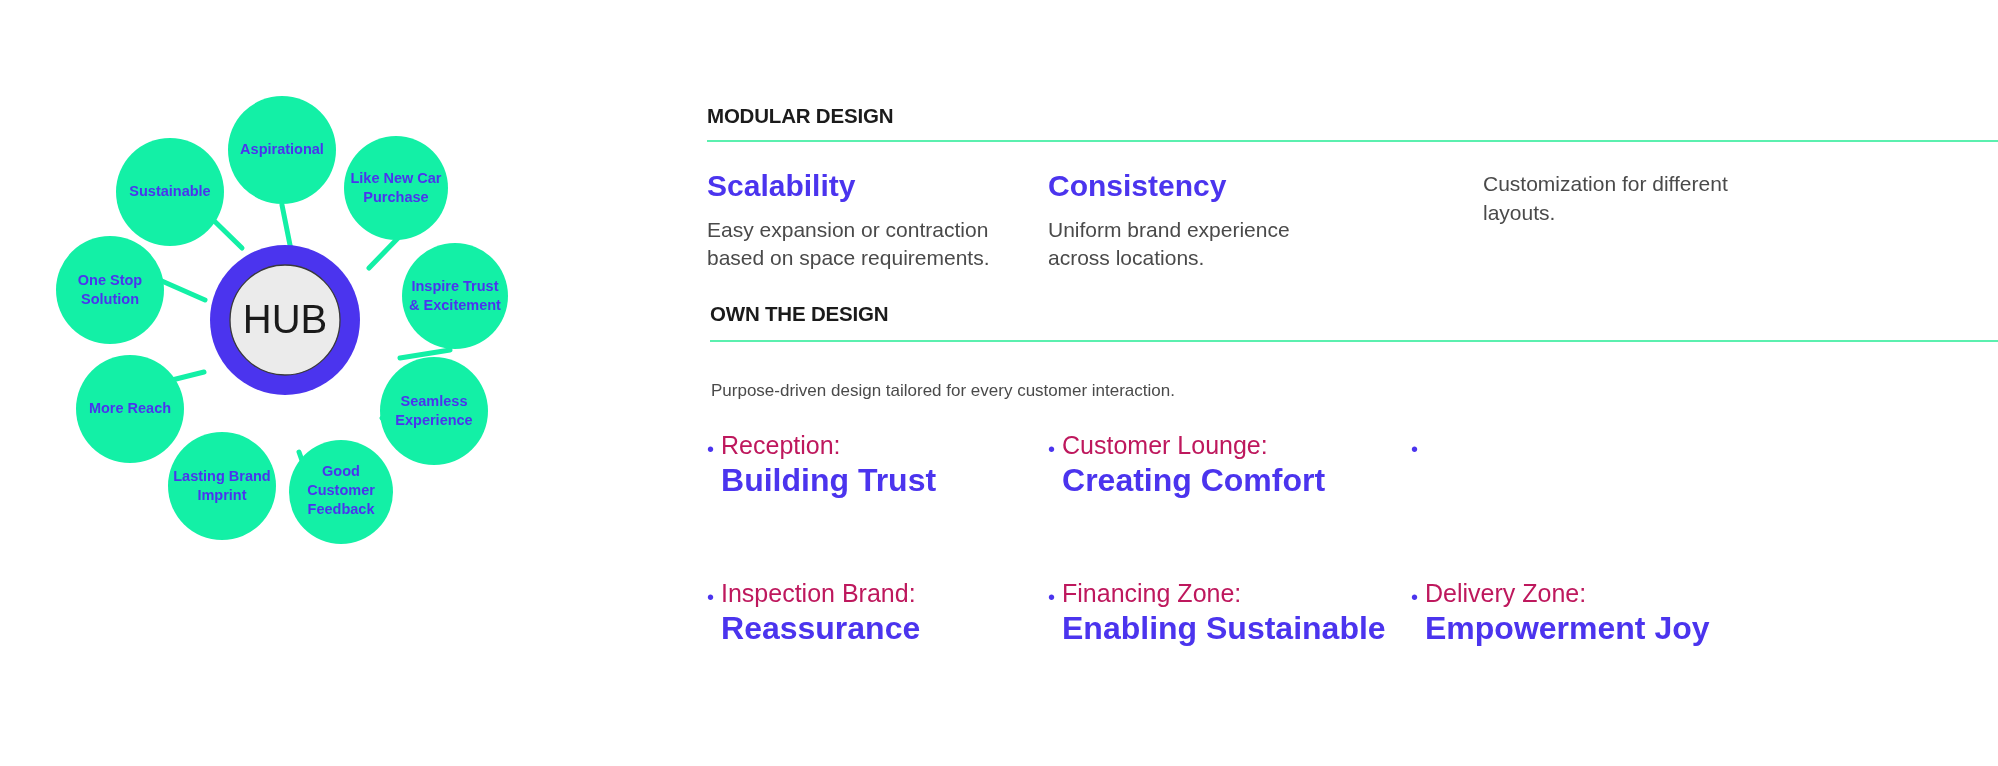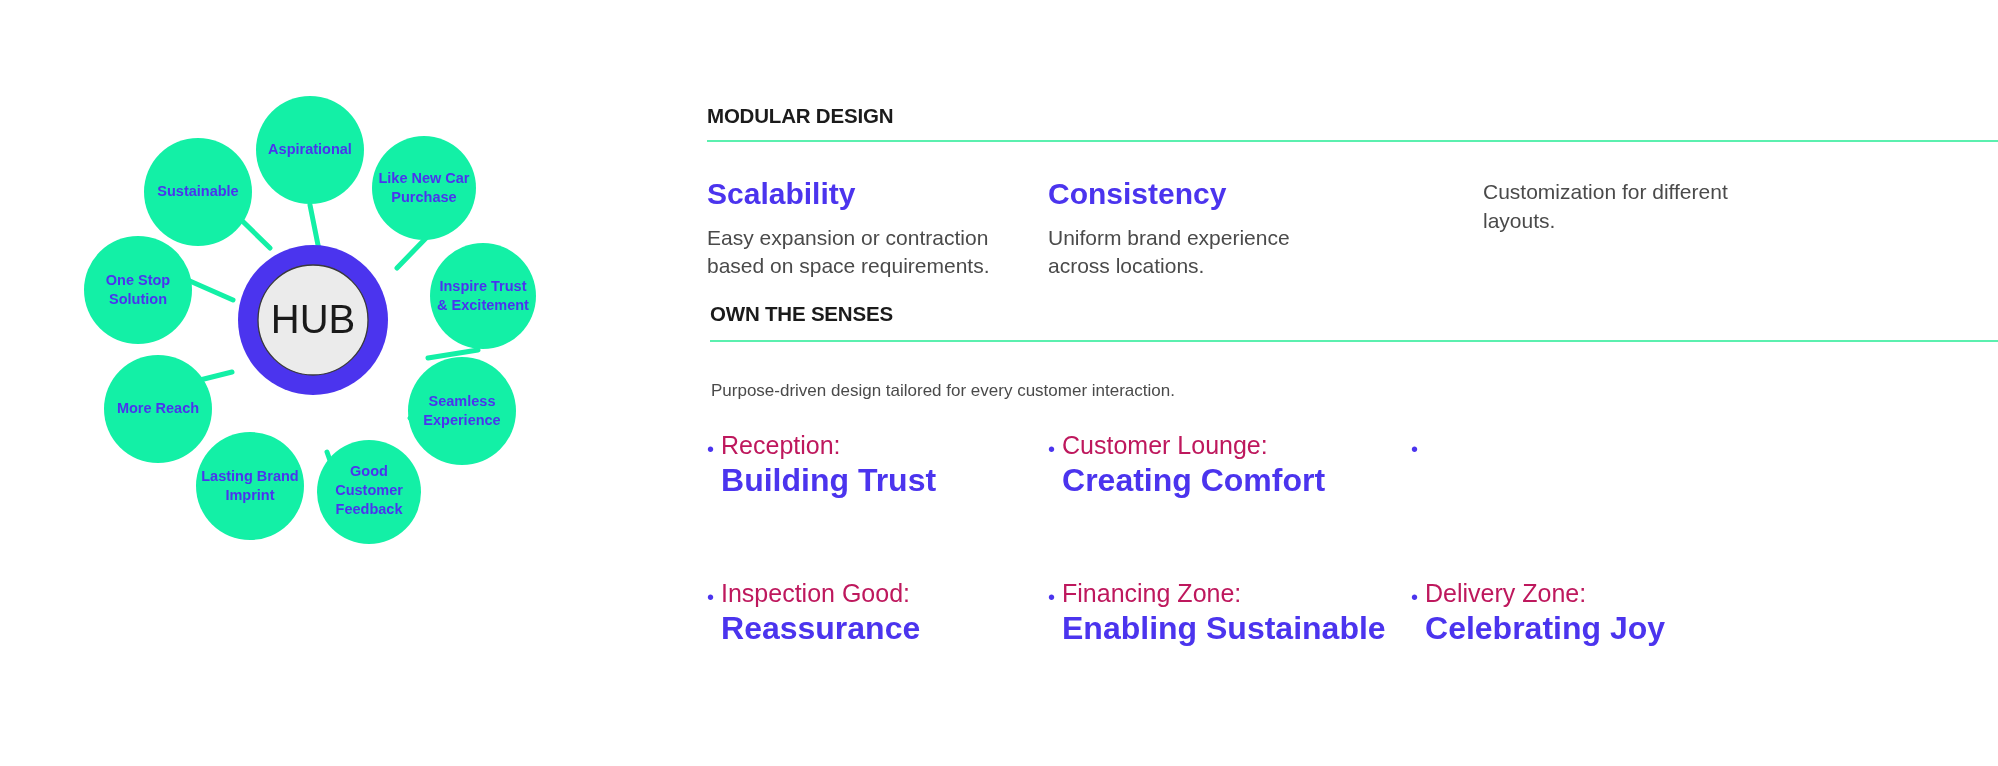--- a/index.html
+++ b/index.html
@@ -16,21 +16,20 @@
     -webkit-font-smoothing: antialiased;
   }
 
   
   #hub-diagram {
     position: absolute;
     left: 0;
     top: 0;
     width: 660px;
     height: 766px;
-    margin-left: 28px;
   }
   #hub-svg { display: block; }
 
   .node-label {
     font-family: "Liberation Sans", sans-serif;
     font-weight: bold;
     fill: #4B34EE;
     font-size: 14.5px;
     text-anchor: middle;
     dominant-baseline: middle;
@@ -68,21 +67,20 @@
     background: #5BF0AF;
   }
 
   .cols {
     position: absolute;
     display: flex;
     width: 100%;
   }
   .col {
     flex: 0 0 auto;
-    margin-top: 8px;
   }
   .col-title {
     font-family: "Liberation Sans", sans-serif;
     font-weight: bold;
     font-size: 30px;
     color: #4B34EE;
     line-height: 1.05;
     margin: 0 0 14px 0;
     white-space: nowrap;
   }
@@ -238,21 +236,21 @@
     </div>
     <div class="col" style="width:435px;">
       <p class="col-title">Consistency</p>
       <p class="col-desc">Uniform brand experience across locations.</p>
     </div>
     <div class="col" style="width:400px;">
       <p class="col-desc">Customization for different layouts.</p>
     </div>
   </div>
 
-  <div class="section-kicker" style="left:3px; top:302px;">OWN THE SENSES</div>
+  <div class="section-kicker" style="left:3px; top:302px;">OWN THE DESIGN</div>
   <div class="section-rule" style="left:3px; top:340px; width:1288px;"></div>
 
   <div class="senses-intro" style="left:4px; top:381px;">Purpose-driven design tailored for every customer interaction.</div>
 
   <div id="zone-grid">
 
     <div class="zone-row">
       <div class="zone-item" style="width:341px;">
         <span class="zone-bullet">•</span>
         <span class="zone-text">
@@ -269,34 +267,34 @@
       </div>
       <div class="zone-item" style="width:450px;">
         <span class="zone-bullet">•</span>
       </div>
     </div>
 
     <div class="zone-row">
       <div class="zone-item" style="width:341px;">
         <span class="zone-bullet">•</span>
         <span class="zone-text">
-          <span class="zone-label">Inspection Good:</span>
+          <span class="zone-label">Inspection Brand:</span>
           <span class="zone-value">Reassurance</span>
         </span>
       </div>
       <div class="zone-item" style="width:363px;">
         <span class="zone-bullet">•</span>
         <span class="zone-text">
           <span class="zone-label">Financing Zone:</span>
           <span class="zone-value">Enabling Sustainable</span>
         </span>
       </div>
       <div class="zone-item" style="width:450px;">
         <span class="zone-bullet">•</span>
         <span class="zone-text">
           <span class="zone-label">Delivery Zone:</span>
-          <span class="zone-value">Celebrating Joy</span>
+          <span class="zone-value">Empowerment Joy</span>
         </span>
       </div>
     </div>
 
   </div>
 </div>
 
 </body></html>

